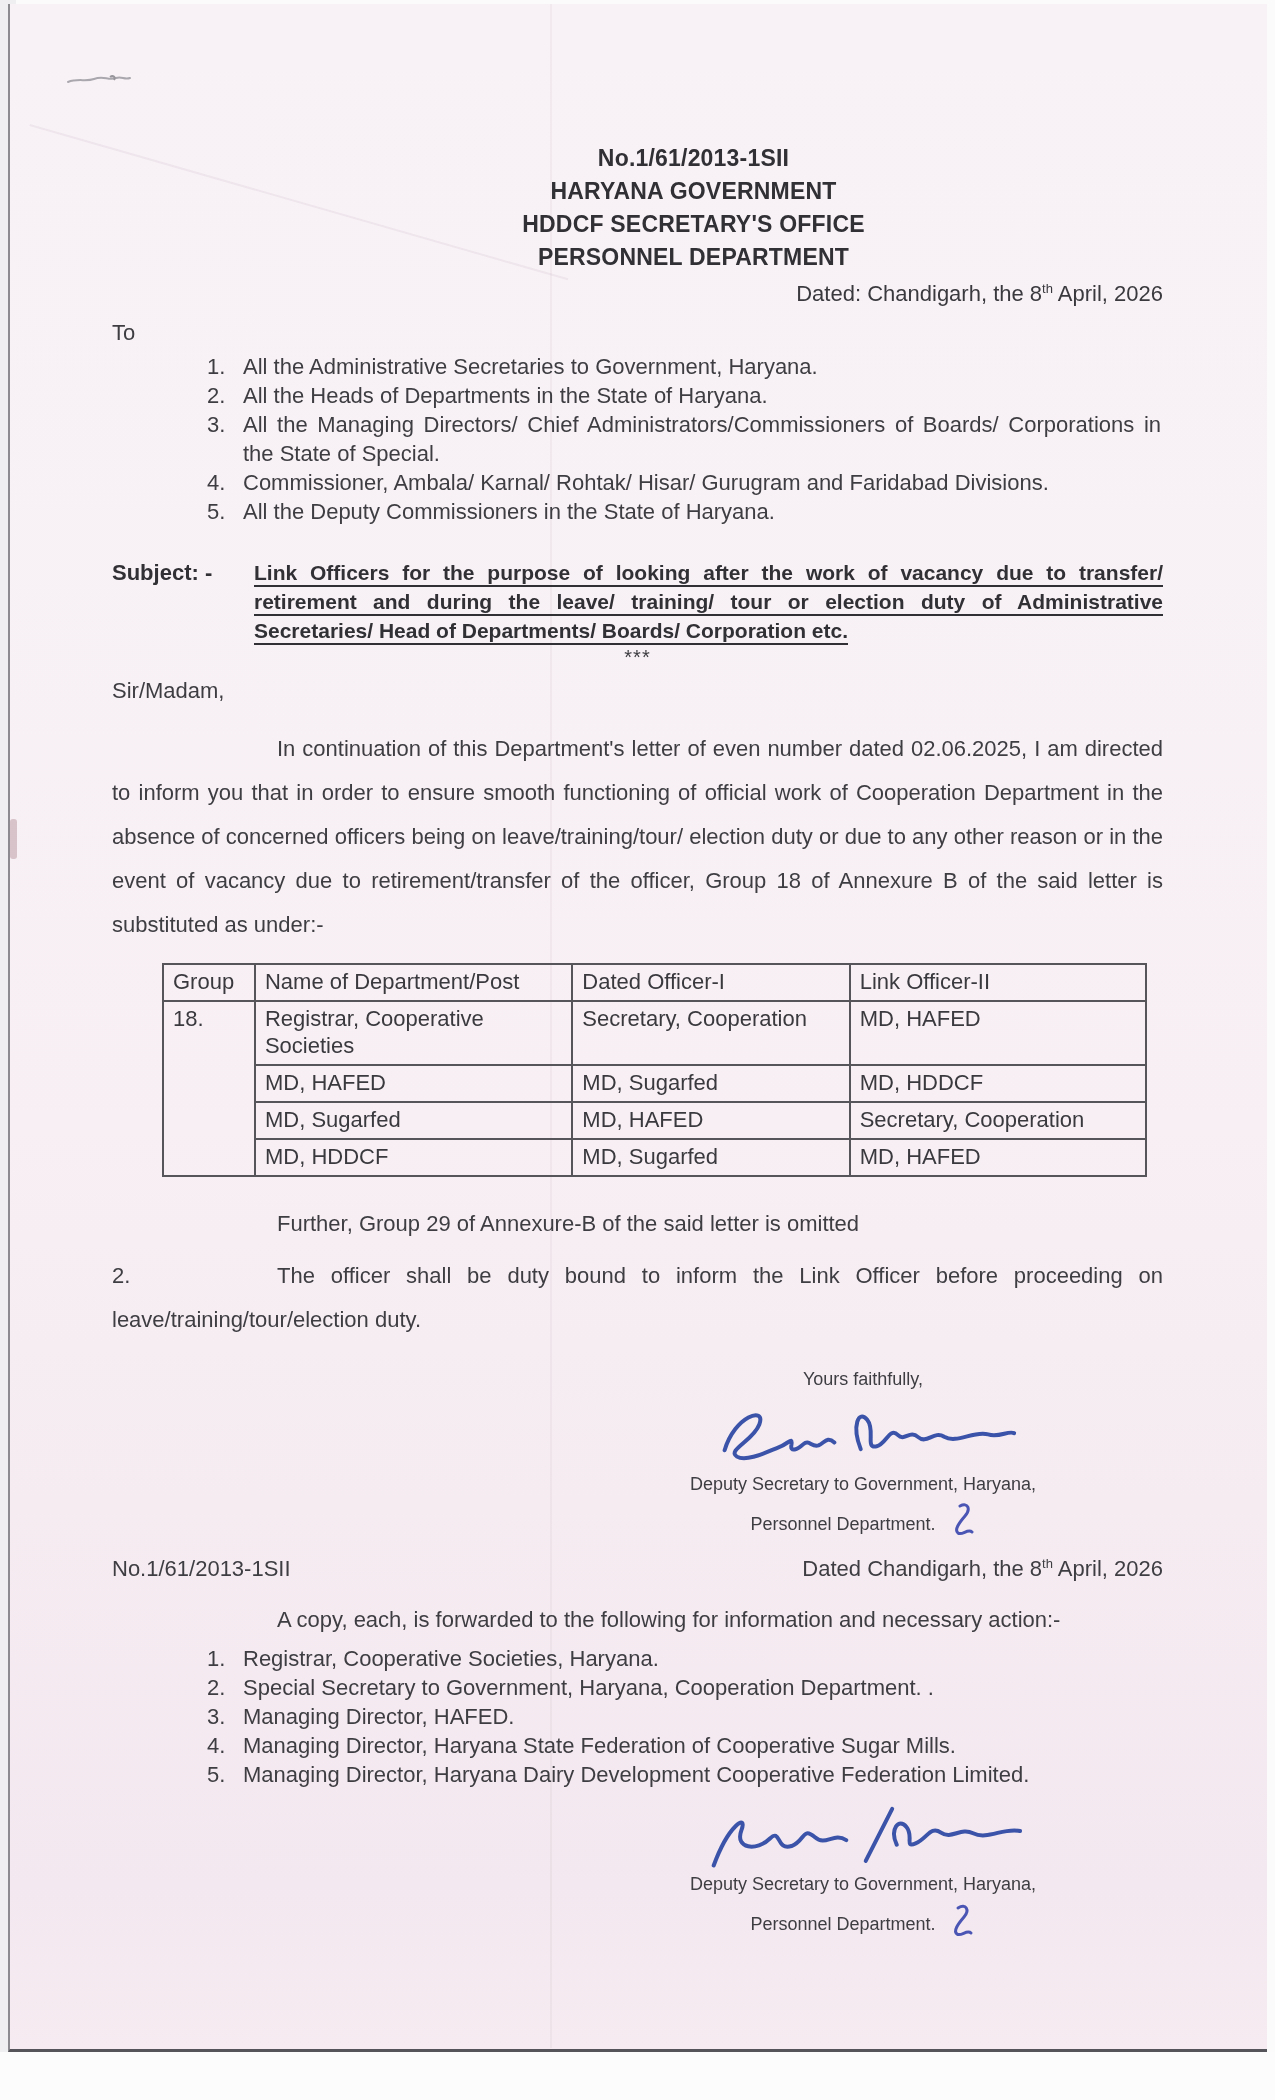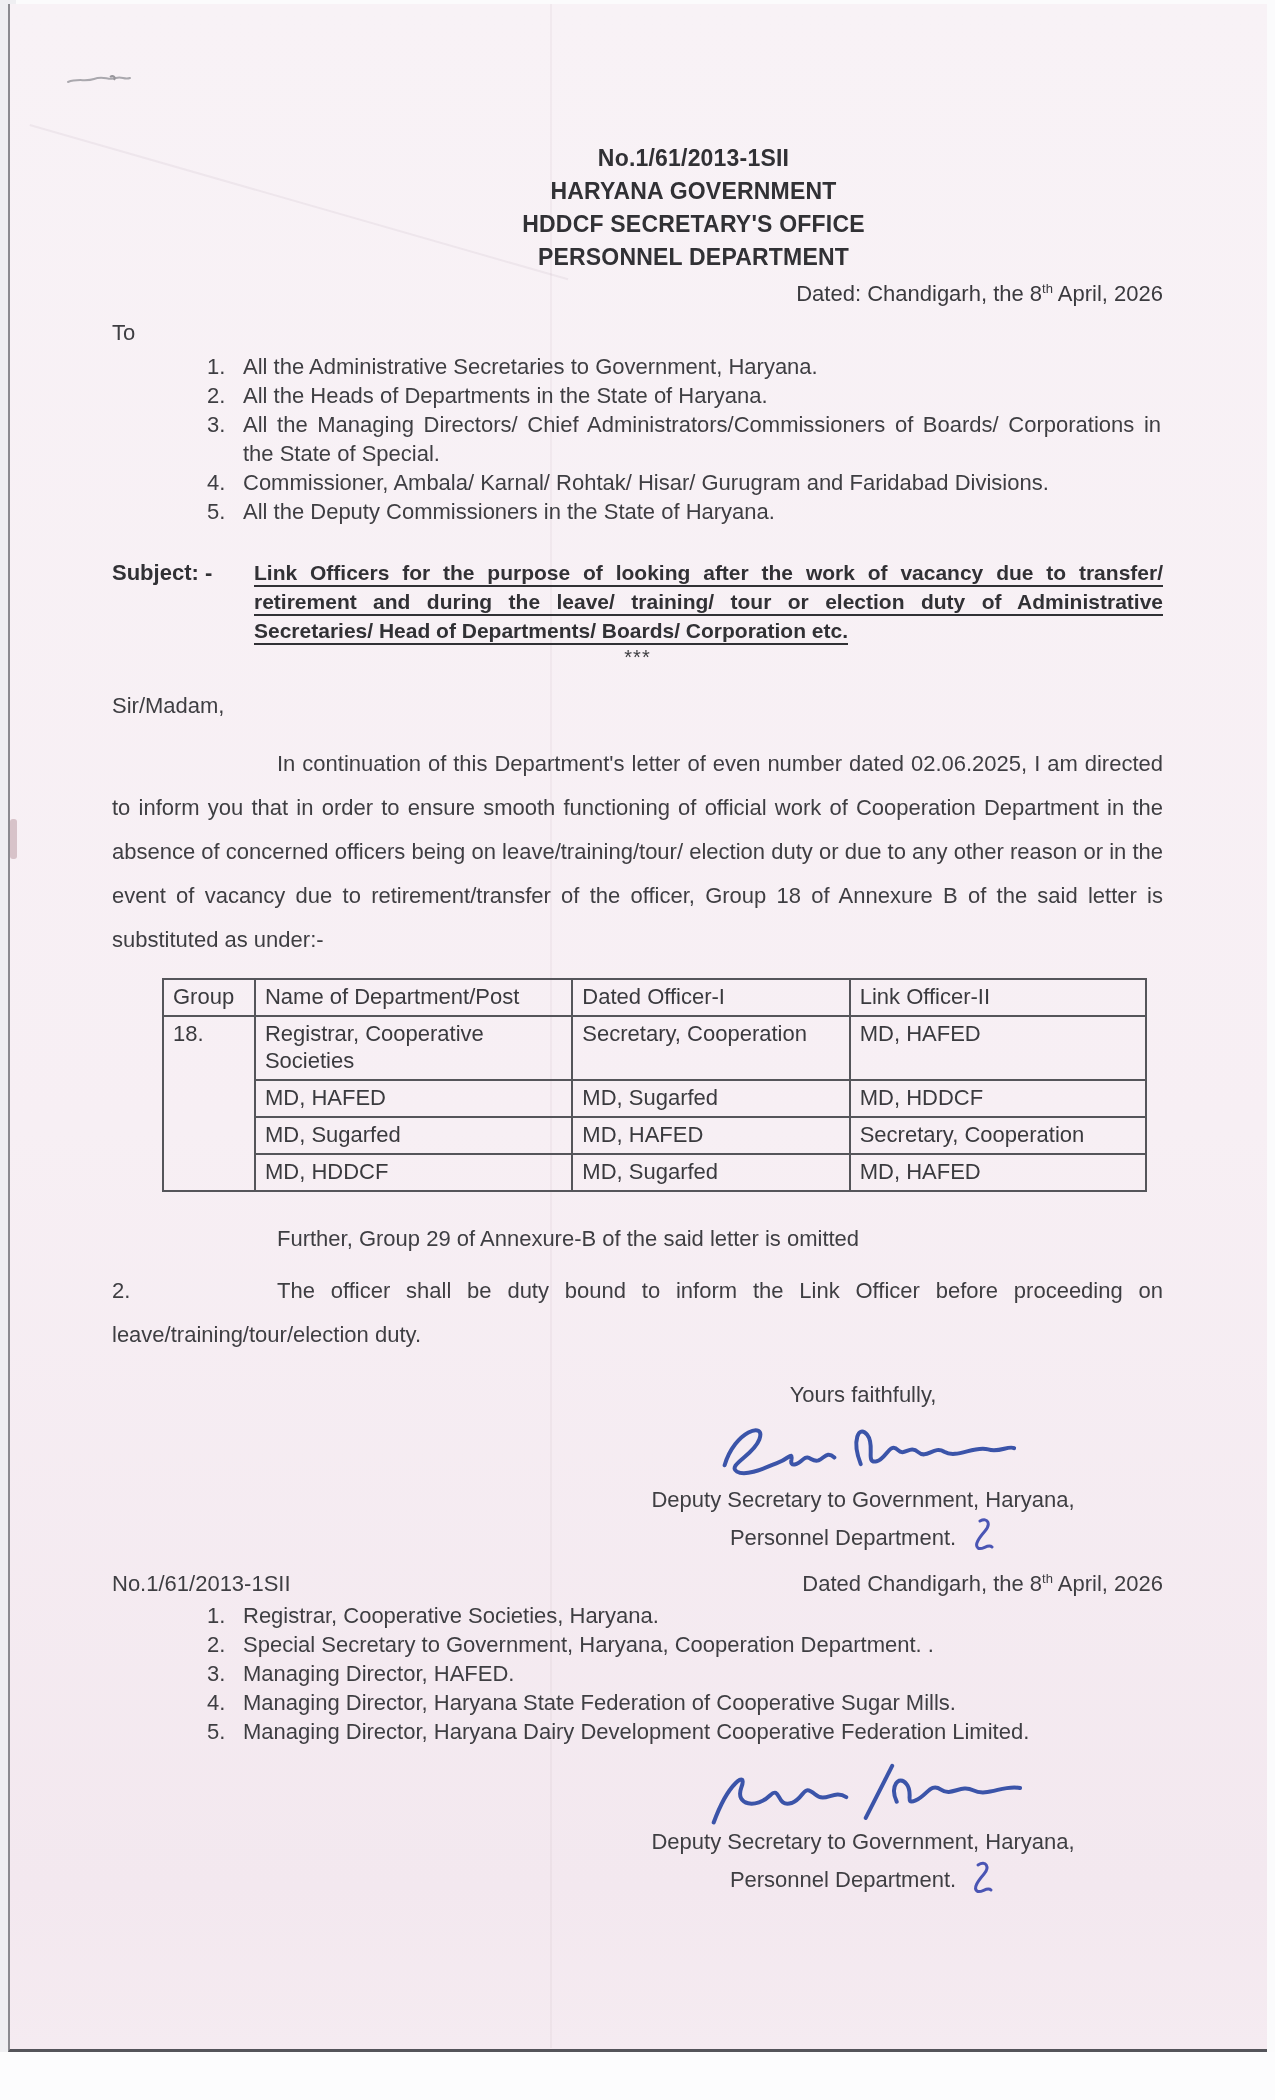--- a/index.html
+++ b/index.html
@@ -34,39 +34,39 @@
   .nlist{margin-top:4px;margin-left:95px;}
   .nlist .li{display:flex;font-size:22px;line-height:29px;}
   .nlist .num{width:36px;flex:none;}
   .nlist .txt{flex:1;text-align:justify;padding-right:2px;}
 
   .subject-row{display:flex;margin-top:32px;}
   .subject-label{width:142px;flex:none;font-weight:bold;font-size:22px;line-height:29px;color:#313135;}
   .subject-text{flex:1;font-weight:bold;font-size:21px;line-height:29px;text-align:justify;
     text-decoration:underline;text-decoration-thickness:2px;text-underline-offset:5px;color:#313135;}
   .stars{text-align:center;font-size:20px;line-height:20px;margin-top:2px;letter-spacing:1px;}
-  .salutation{font-size:22px;line-height:29px;margin-top:24px;}
+  .salutation{font-size:22px;line-height:29px;margin-top:9px;}
 
   .para{font-size:22px;line-height:44px;text-align:justify;margin:0;}
   .p1{margin-top:22px;text-indent:165px;}
 
   table.lo{border-collapse:collapse;margin-top:16px;margin-left:50px;width:985px;
     font-size:22px;color:#3a3a3e;}
   table.lo th,table.lo td{border:2px solid #55555a;padding:3px 9px 5px 9px;text-align:left;
     font-weight:normal;vertical-align:top;line-height:27px;}
   table.lo col.c0{width:92px;} table.lo col.c1{width:318px;}
   table.lo col.c2{width:278px;} table.lo col.c3{width:297px;}
   td.groupcell{vertical-align:middle;}
 
   .further{font-size:22px;line-height:29px;margin:32px 0 0 165px;}
   .p3wrap{position:relative;margin-top:16px;}
   .p3no{position:absolute;left:0;top:0;font-size:22px;line-height:44px;}
   .p3{text-indent:165px;}
 
-  .sign-block{width:560px;margin:0 20px 0 auto;text-align:center;font-size:22px;line-height:31px;}
+  .sign-block{width:560px;margin:0 20px 0 auto;text-align:center;font-size:18px;line-height:31px;}
   .sb1{margin-top:22px;}
   .closing{margin-bottom:2px;}
   .sig-svg{display:block;margin:4px auto -2px auto;}
   .sig2-svg{display:block;margin:14px auto 0 auto;}
   .deptline{white-space:nowrap;}
   .ini-svg{vertical-align:-10px;margin-left:4px;}
 
   .refdate-row{display:flex;justify-content:space-between;font-size:22px;line-height:30px;margin-top:14px;}
   .ccintro{margin-top:14px;text-indent:165px;}
   .cc-list{margin-top:2px;}
@@ -189,20 +189,21 @@
       <div class="deptline"><span>Personnel Department.</span><svg class="ini-svg" width="36" height="40" viewBox="0 0 36 40">
             <path d="M20 6 C 28 2, 31 9, 25 16 C 19 23, 14 30, 18 33 C 22 36, 28 28, 32 32" stroke="#4a55b4" stroke-width="3" fill="none" stroke-linecap="round"></path>
           </svg></div>
     </div>
 
     <div class="refdate-row">
       <div>No.1/61/2013-1SII</div>
       <div><span>Dated Chandigarh, the 8</span><span class="sup">th</span><span> April, 2026</span></div>
     </div>
 
+    <p class="para ccintro" style="line-height:44px;">A copy, each, is forwarded to the following for information and necessary action:-</p>
 
     <div class="nlist cc-list">
       <div class="li">
           <span class="num">1.</span>
           <div class="txt">Registrar, Cooperative Societies, Haryana.</div>
         </div>
       <div class="li">
           <span class="num">2.</span>
           <div class="txt">Special Secretary to Government, Haryana, Cooperation Department. .</div>
         </div>

